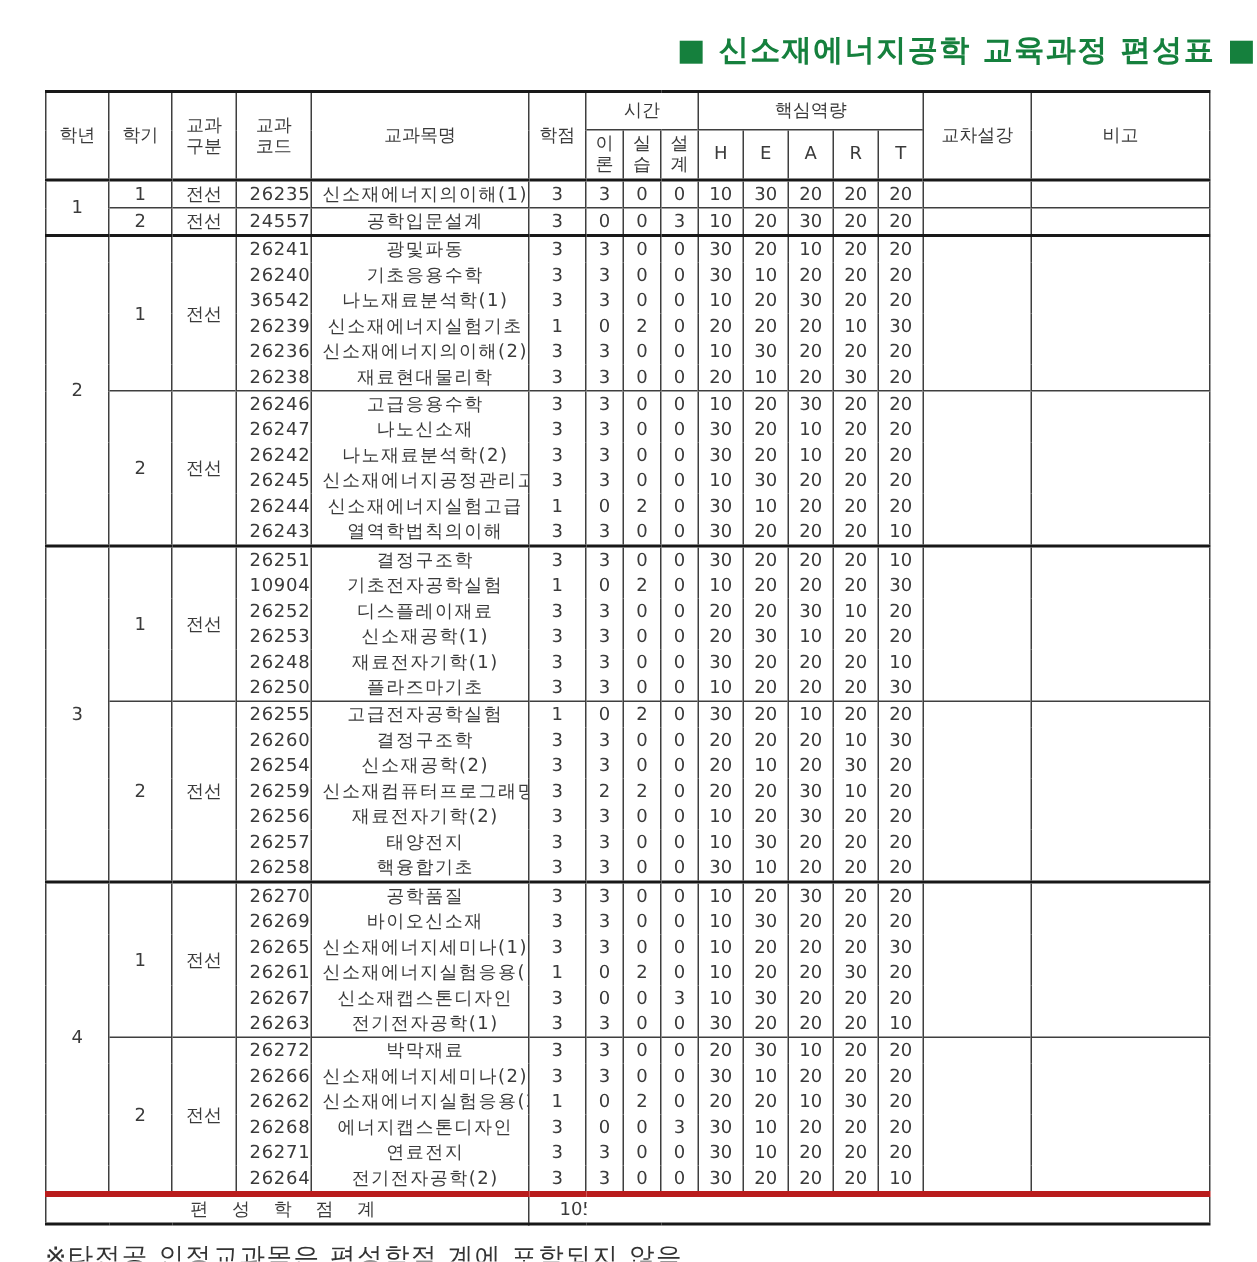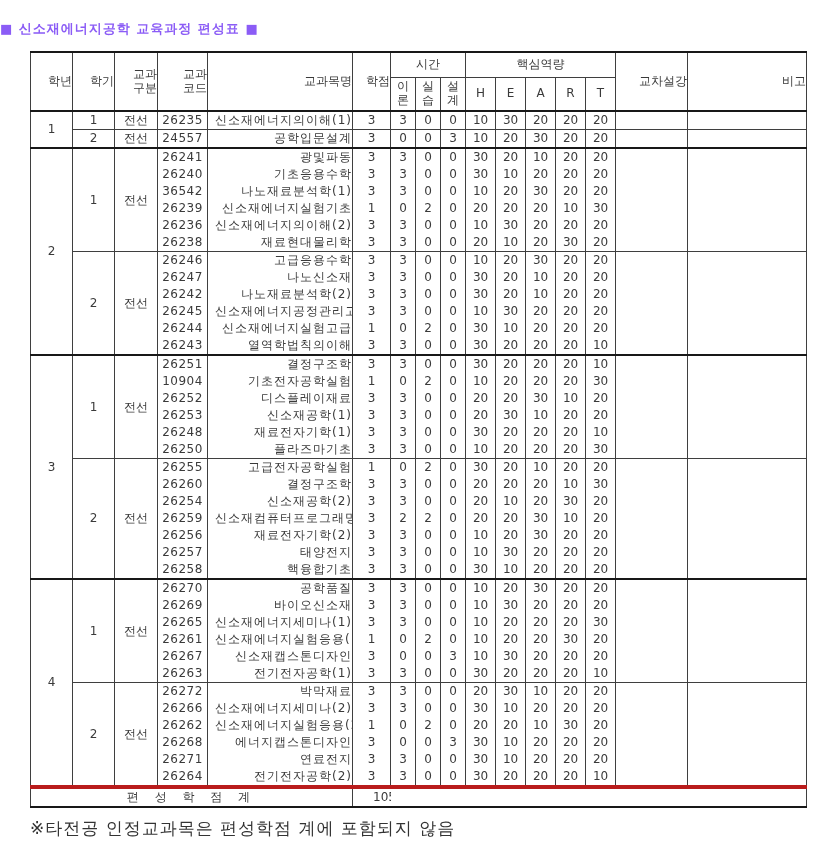--- a/index.html
+++ b/index.html
@@ -3,22 +3,22 @@
 <meta charset="utf-8">
 <style>
   html,body{margin:0;padding:0;background:#fff;}
   body{
     width:838px;height:841px;overflow:hidden;
     font-family:"DejaVu Sans","Liberation Sans",sans-serif;
     color:#3a3a3a;
   }
   .title{
     margin:20px 0 13px 0;
-    text-align:left;
-    font-size:13px;font-weight:bold;color:#8b5cf6;
+    text-align:right;
+    font-size:20px;font-weight:bold;color:#15803d;
     letter-spacing:1px;
   }
   table.curriculum{
     border-collapse:collapse;table-layout:fixed;
     width:776px;margin-left:30px;
     border-top:2px solid #181818;
     border-bottom:2px solid #181818;
     border-left:1px solid #3f3f3f;
     border-right:1px solid #3f3f3f;
   }
@@ -26,26 +26,26 @@
     border-left:1px solid #3f3f3f;
     font-size:12px;font-weight:normal;
     text-align:center;vertical-align:middle;
     padding:0;overflow:hidden;white-space:nowrap;
     color:#3a3a3a;
   }
   thead th{white-space:pre-line;line-height:1.15;}
   .hdr-top th{height:24px;}
   .hdr-sub th{height:32px;border-top:1px solid #3f3f3f;}
   thead{border-bottom:2px solid #181818;}
-  thead th[rowspan]{border-bottom:2px solid #181818;text-align:right;}
+  thead th[rowspan]{border-bottom:2px solid #181818;}
   tbody td{height:17px;line-height:17px;}
   tr.sem-start td{border-top:1px solid #3f3f3f;}
   tr.year-start td{border-top:2px solid #181818;}
-  td.name-cell{text-align:right;padding-left:7px;letter-spacing:1px;}
-  td.code-cell{letter-spacing:0.5px;}
+  td.name-cell{text-align:center;padding-left:7px;letter-spacing:1px;}
+  td.code-cell{letter-spacing:0.5px;text-align:right;}
   tfoot td{border-top:4px solid #b91c1c;height:17px;line-height:17px;}
   td.total-label{letter-spacing:6px;border-left:none;}
   td.total-value{text-align:left;padding-left:20px;}
   td.total-rest{border-left:none;}
   .footnote{
     margin:9px 0 0 30px;
     font-size:17px;color:#333;letter-spacing:1px;
   }
 </style>
 </head>

